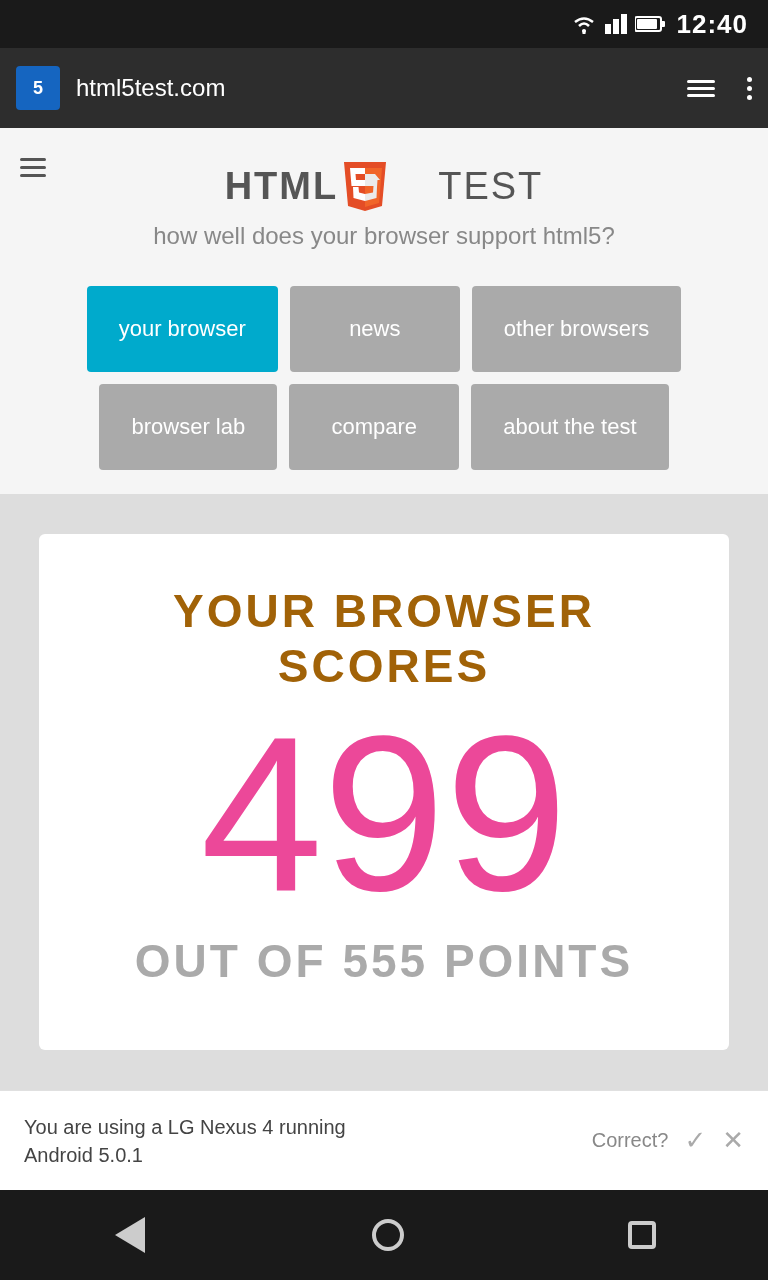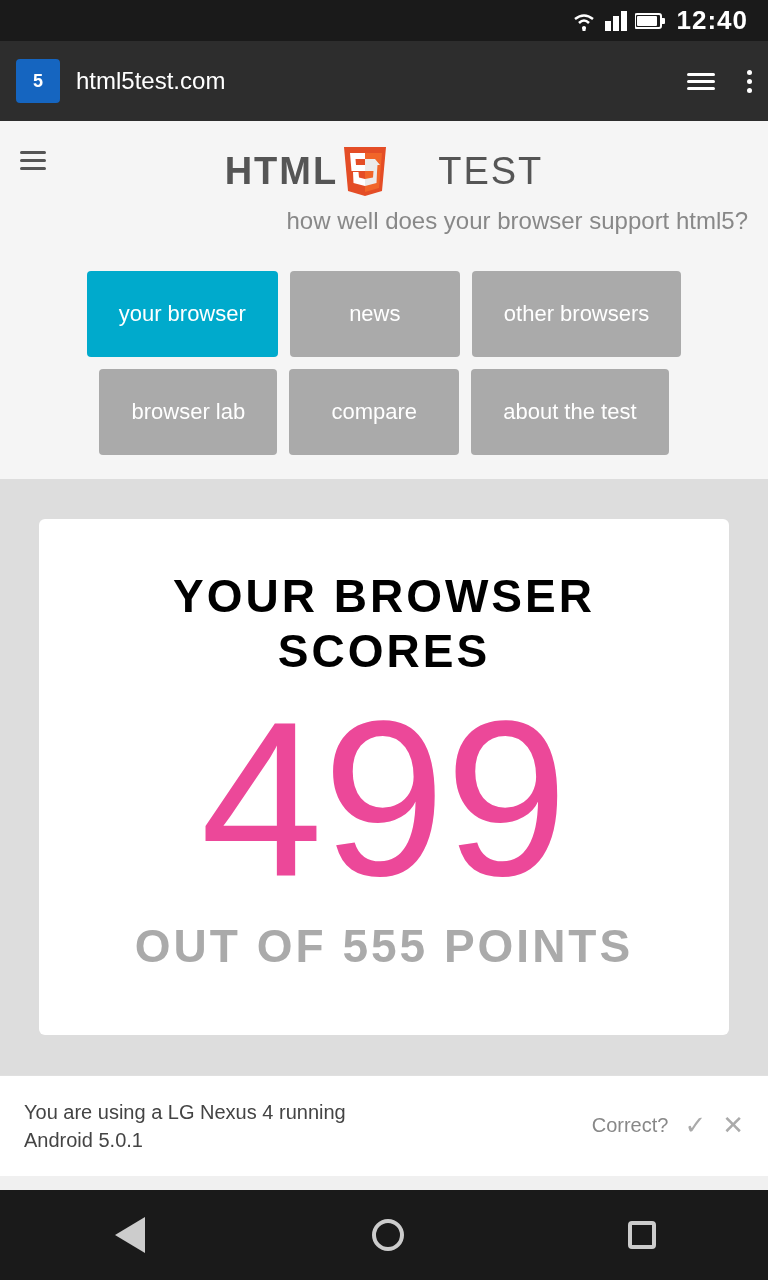--- a/index.html
+++ b/index.html
@@ -2,21 +2,21 @@
 <html><head>
   <meta charset="utf-8">
   <meta name="viewport" content="width=768px">
   <style>
     * { margin: 0; padding: 0; box-sizing: border-box; }
     body { width: 768px; min-height: 1280px; font-family: Arial, sans-serif; background: #f0f0f0; }
 
     
     .status-bar {
       background: #1a1a1a;
-      height: 41px;
+      height: 48px;
       display: flex;
       align-items: center;
       justify-content: flex-end;
       padding: 0 20px;
       gap: 12px;
     }
     .status-bar .time {
       color: white;
       font-size: 26px;
       font-weight: bold;
@@ -89,22 +89,22 @@
     }
 
     
     .page-content {
       background: #eeeeee;
     }
 
     
     .site-header {
       background: #f5f5f5;
-      padding: 24px 20px 20px;
-      text-align: right;
+      padding: 32px 20px 20px;
+      text-align: center;
       position: relative;
     }
     .hamburger {
       position: absolute;
       left: 20px;
       top: 30px;
       display: flex;
       flex-direction: column;
       gap: 5px;
       cursor: pointer;
@@ -185,21 +185,21 @@
     .score-card {
       background: white;
       border-radius: 6px;
       width: 690px;
       padding: 50px 40px 60px;
       text-align: center;
     }
     .score-title {
       font-size: 46px;
       font-weight: bold;
-      color: #000000;
+      color: #a16207;
       letter-spacing: 3px;
       text-transform: uppercase;
       line-height: 1.2;
       margin-bottom: 10px;
     }
     .score-number {
       font-size: 220px;
       font-weight: normal;
       color: #ec4899;
       line-height: 1;

